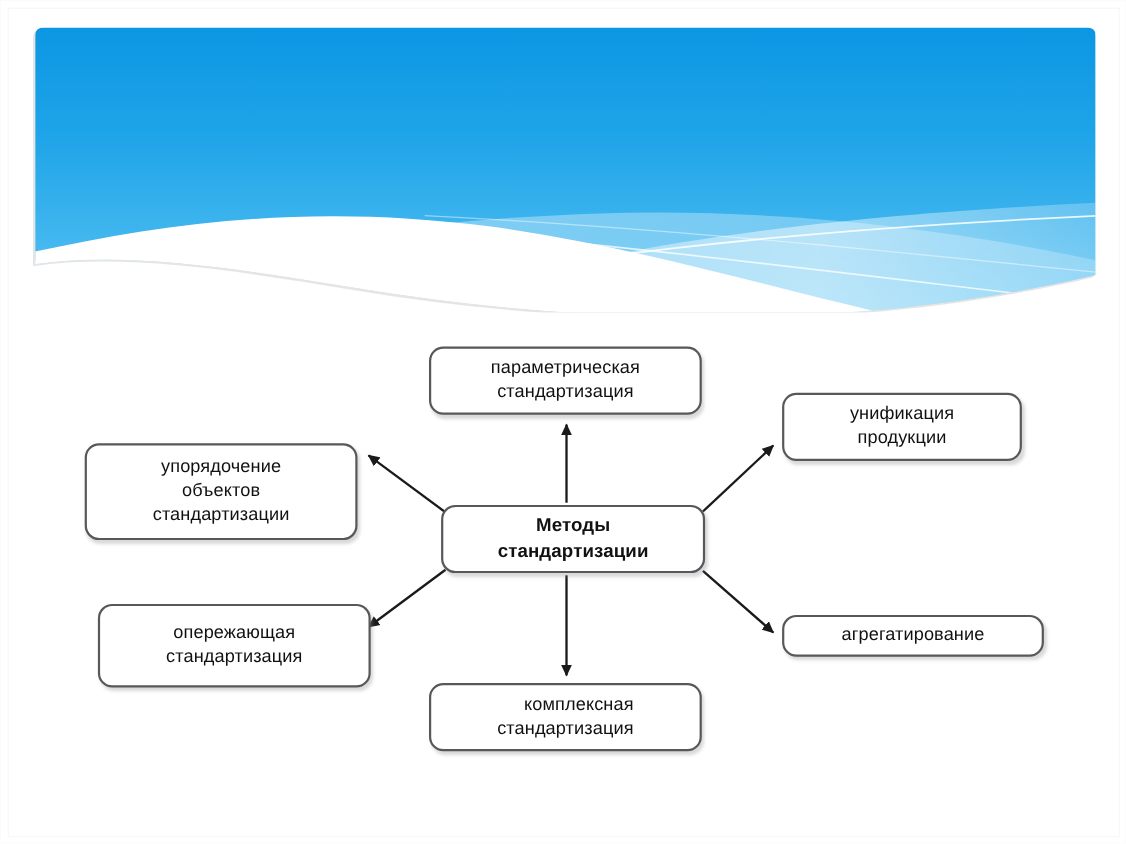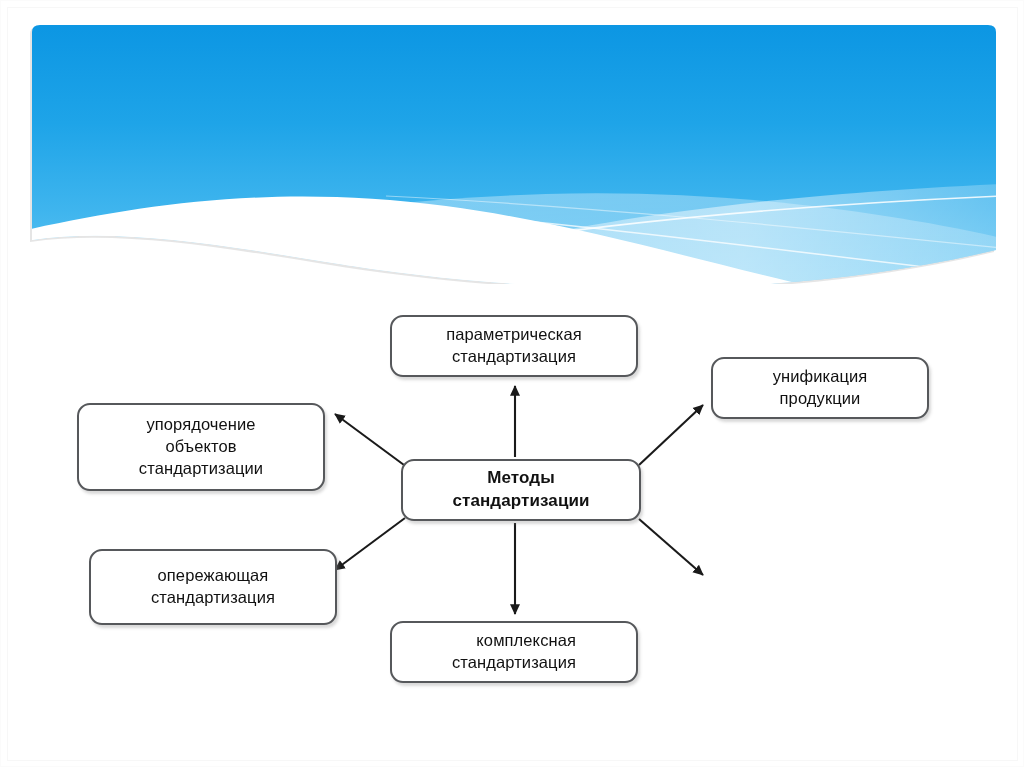--- a/index.html
+++ b/index.html
@@ -199,20 +199,23 @@
     <div class="node center" id="node-center">
       <span class="label">Методы
 стандартизации</span>
     </div>
 
     <div class="node" id="node-advancing">
       <span class="label">опережающая
 стандартизация</span>
     </div>
 
+    <div class="node" id="node-aggregation">
+      <span class="label">агрегатирование</span>
+    </div>
 
     <div class="node" id="node-complex">
       <span class="label">комплексная
 стандартизация</span>
     </div>
 
   </div>
 </div>
 
 </body></html>

